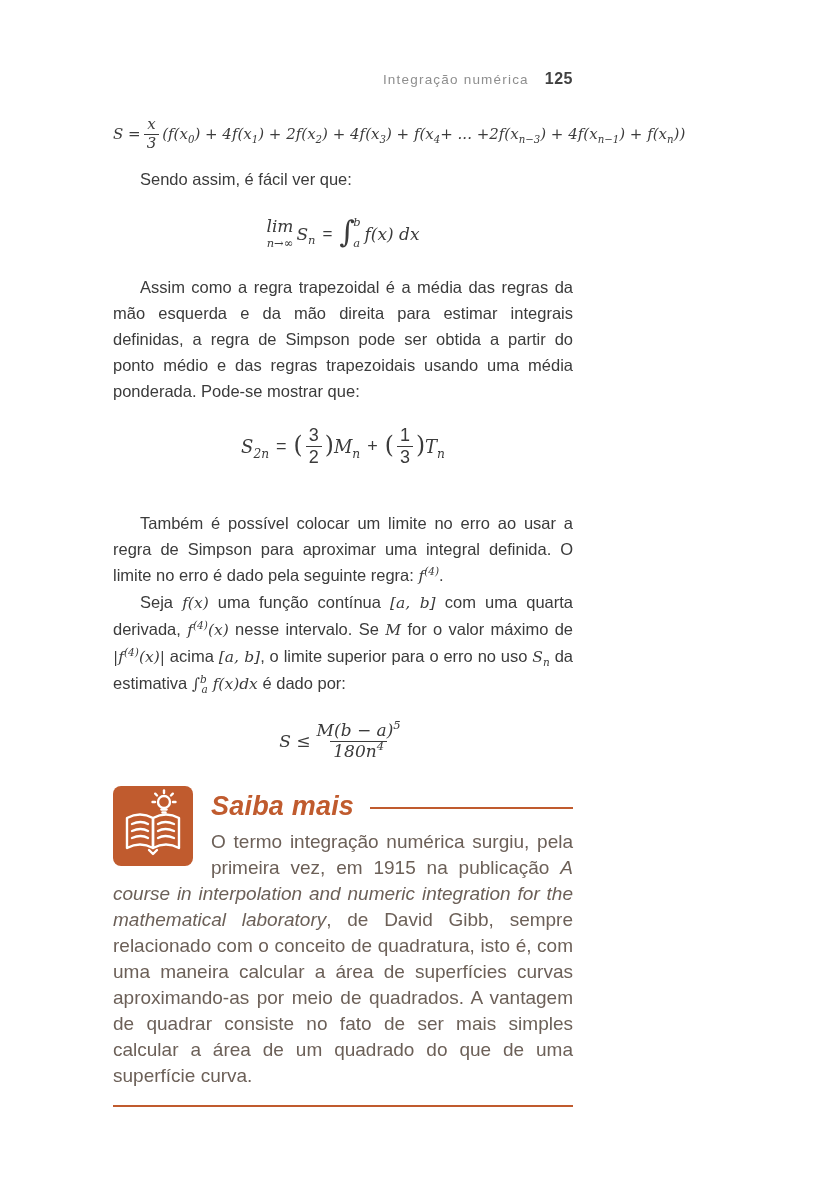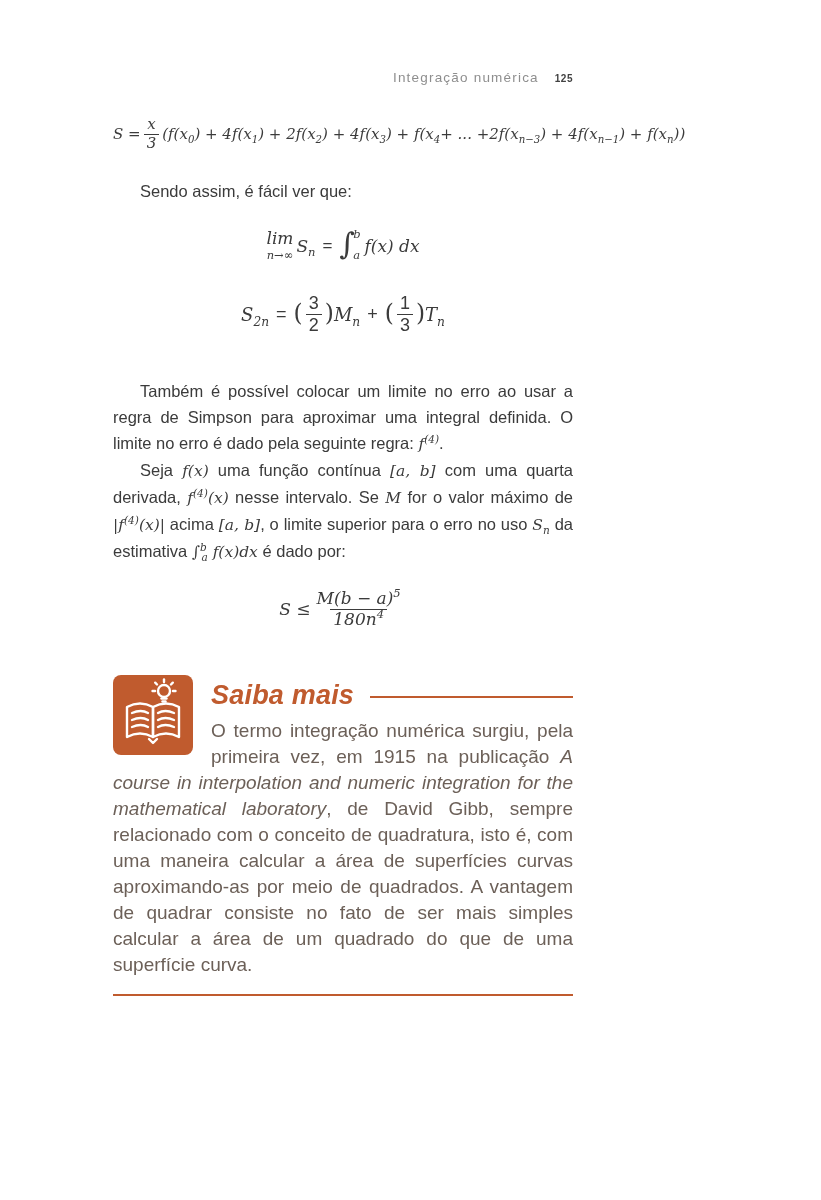--- a/index.html
+++ b/index.html
@@ -9,26 +9,26 @@
     box-sizing:border-box;
     padding:70px 131px 8px 113px;
     background:#fff;
     overflow:hidden;
     font-family:"Liberation Sans","DejaVu Sans",sans-serif;
     color:var(--body-text,#3b3b3b);
   }
   
   .hdr{display:flex;justify-content:flex-end;align-items:baseline;height:22px;}
   .hdr .sect{font-size:13.5px;letter-spacing:1.2px;color:var(--header-gray,#8e8e8e);}
-  .hdr .pnum{font-size:10px;font-weight:700;color:var(--page-number-color,#414141);margin-left:16px;letter-spacing:.5px;}
+  .hdr .pnum{font-size:16px;font-weight:700;color:var(--page-number-color,#414141);margin-left:16px;letter-spacing:.5px;}
   
   .para{font-size:16.5px;line-height:26px;margin:0;text-align:justify;}
   .para.indent{text-indent:27px;}
   .mt-p1{margin-top:34px;}
-  .mt-p2{margin-top:18px;}
+  .mt-p2{margin-top:6px;}
   .mt-p3{margin-top:14px;}
   .mt-p4{margin-top:38px;}
   
   .math{font-family:"DejaVu Serif","Liberation Serif",serif;font-style:italic;}
   .imath{font-family:"DejaVu Serif","Liberation Serif",serif;font-style:italic;font-size:15.5px;}
   sub,sup{font-size:68%;line-height:0;}
   sup + sub{margin-left:-0.5em;}
   .formula{display:flex;align-items:center;font-size:16px;color:#3b3b3b;}
   .formula.center{justify-content:center;}
   .formula .eq{margin:0 7px;}
@@ -40,21 +40,21 @@
   .frac .den{border-top:1.4px solid currentColor;}
   .frac .num,.frac .den{padding:0 3px;}
   .paren{font-size:1.3em;font-family:"DejaVu Serif","Liberation Serif",serif;transform:translateY(-1px);}
   .limwrap{display:inline-flex;flex-direction:column;align-items:center;line-height:1;margin-right:3px;}
   .limsub{font-size:11.5px;margin-top:3px;}
   .bigint{font-size:30px;font-family:"DejaVu Serif","Liberation Serif",serif;line-height:1;transform:translateY(-2px);}
   .bounds{display:inline-flex;flex-direction:column;justify-content:space-between;height:32px;font-size:11.5px;line-height:1;margin:-2px 4px 0 -2px;}
   .bounds .b-top{align-self:flex-end;}
   .bounds .b-bot{align-self:flex-start;}
   
-  .saiba{margin-top:36px;}
+  .saiba{margin-top:15px;}
   .saiba-icon{float:left;width:80px;height:80px;margin:0 18px 6px 0;}
   .saiba-head{display:flex;align-items:center;height:40px;}
   .saiba-title{font-size:27px;font-weight:700;font-style:italic;color:var(--accent,#c05b2e);letter-spacing:.2px;}
   .saiba-line{flex:1;height:2px;background:var(--accent,#c05b2e);margin-left:16px;margin-top:4px;}
   .saiba-text{font-size:19px;line-height:26px;margin:3px 0 0;text-align:justify;color:var(--saiba-text,#6c6058);}
   .saiba-text .em{font-style:italic;}
   .saiba-rule{clear:both;height:2px;background:var(--accent,#c05b2e);margin-top:16px;}
 </style>
 </head>
 <body>
@@ -86,20 +86,21 @@
     <span class="math">S<sub>n</sub></span>
     <span class="eq">=</span>
     <span class="bigint">∫</span>
     <span class="bounds">
         <span class="b-top math">b</span>
         <span class="b-bot math">a</span>
       </span>
     <span class="math">f(x) dx</span>
   </div>
 
+  <p class="para indent mt-p3">Assim como a regra trapezoidal é a média das regras da mão esquerda e da mão direita para estimar integrais definidas, a regra de Simpson pode ser obtida a partir do ponto médio e das regras trapezoidais usando uma média ponderada. Pode-se mostrar que:</p>
 
   <div class="formula center f3">
     <span class="math">S<sub>2n</sub></span>
     <span class="eq">=</span>
     <span class="paren">(</span>
       <span class="frac">
         <span class="num">3</span>
         <span class="den">2</span>
       </span>
       <span class="paren">)</span>

